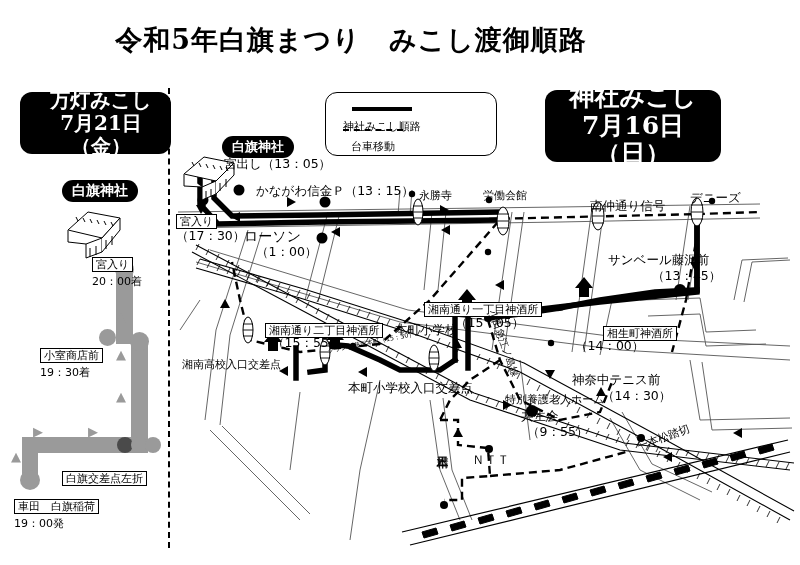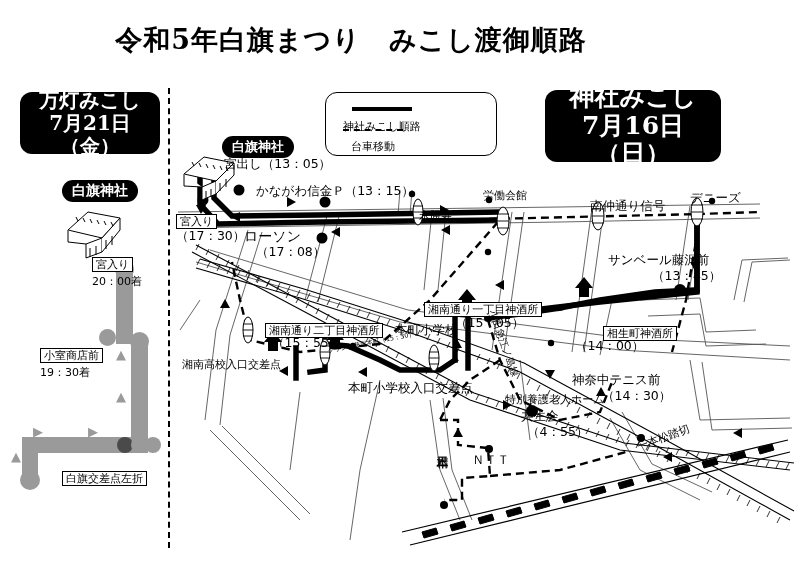--- a/index.html
+++ b/index.html
@@ -20,21 +20,21 @@
   }
 
   
   .plate{
     background:#000;color:#fff;border-radius:12px;
     text-align:center;font-weight:bold;
     font-family:"DejaVu Serif","Liberation Serif",serif;
     display:flex;flex-direction:column;justify-content:center;align-items:center;
     line-height:1.15;
   }
-  #plate-left{left:20px;top:92px;width:140px;height:62px;font-size:20px;}
+  #plate-left{left:20px;top:92px;width:140px;height:62px;font-size:20px;padding-left:11px;}
   #plate-right{left:545px;top:90px;width:176px;height:72px;font-size:25px;}
 
   
   .pill{
     background:#000;color:#fff;border-radius:999px;
     font-size:14px;font-weight:bold;text-align:center;
     padding:2px 10px;white-space:nowrap;
     font-family:"DejaVu Serif","Liberation Serif",serif;
   }
 
@@ -134,20 +134,24 @@
 
   <div class="abs" style="left:40px;top:344px;">
     <span class="boxlbl">小室商店前</span>
     <div class="plain" style="margin-top:1px;">19：30着</div>
   </div>
 
   <div class="abs" style="left:62px;top:467px;">
     <span class="boxlbl">白旗交差点左折</span>
   </div>
 
+  <div class="abs" style="left:14px;top:495px;">
+    <span class="boxlbl">車田　白旗稲荷</span>
+    <div class="plain" style="margin-top:1px;">19：00発</div>
+  </div>
 
   <div class="abs" id="legend">
     <div class="legrow" style="left:17px;top:14px;flex-direction:column;">
       <span class="leg-solid"></span>
       <span class="legtxt">神社みこし順路</span>
     </div>
     <div class="legrow" style="left:17px;top:36px;flex-direction:column;">
       <span class="leg-dash"></span>
       <span class="legtxt">台車移動</span>
     </div>
@@ -376,41 +380,41 @@
   <div class="abs plain lg" style="left:256px;top:183px;">
     <span>かながわ信金Ｐ</span><span>（13：15）</span>
   </div>
 
   <div class="abs" style="left:176px;top:210px;">
     <span class="boxlbl">宮入り</span>
   </div>
   <div class="abs plain lg" style="left:176px;top:228px;">（17：30）</div>
 
   <div class="abs plain" style="left:244px;top:228px;font-size:14px;">ローソン</div>
-  <div class="abs plain lg" style="left:256px;top:244px;">（17：08）</div>
-
-  <div class="abs plain" style="left:419px;top:188px;margin-top:20px;">永勝寺</div>
+  <div class="abs plain lg" style="left:256px;top:244px;">（1：00）</div>
+
+  <div class="abs plain" style="left:419px;top:188px;">永勝寺</div>
   <div class="abs plain" style="left:483px;top:188px;">労働会館</div>
   <div class="abs plain lg" style="left:590px;top:198px;">南仲通り信号</div>
   <div class="abs plain lg" style="left:690px;top:190px;">デニーズ</div>
 
   <div class="abs plain lg" style="left:608px;top:252px;">サンベール藤沢前</div>
   <div class="abs plain lg" style="left:652px;top:268px;">（13：45）</div>
 
   <div class="abs" style="left:567px;top:322px;padding-left:36px;">
     <span class="boxlbl">相生町神酒所</span>
   </div>
   <div class="abs plain lg" style="left:575px;top:338px;">（14：00）</div>
 
   <div class="abs plain lg" style="left:572px;top:372px;">神奈中テニス前</div>
   <div class="abs plain lg" style="left:602px;top:388px;">（14：30）</div>
 
   <div class="abs plain" style="left:505px;top:392px;">特別養護老人ホーム</div>
   <div class="abs plain lg" style="left:521px;top:408px;">共生会</div>
-  <div class="abs plain lg" style="left:527px;top:424px;">（4：55）</div>
+  <div class="abs plain lg" style="left:527px;top:424px;">（9：55）</div>
 
   <div class="abs" style="left:424px;top:298px;">
     <span class="boxlbl">湘南通り一丁目神酒所</span>
   </div>
   <div class="abs plain lg" style="left:455px;top:315px;">（15：05）</div>
 
   <div class="abs" style="left:265px;top:319px;">
     <span class="boxlbl">湘南通り二丁目神酒所</span>
   </div>
   <div class="abs plain lg" style="left:272px;top:335px;">（15：55）</div>

